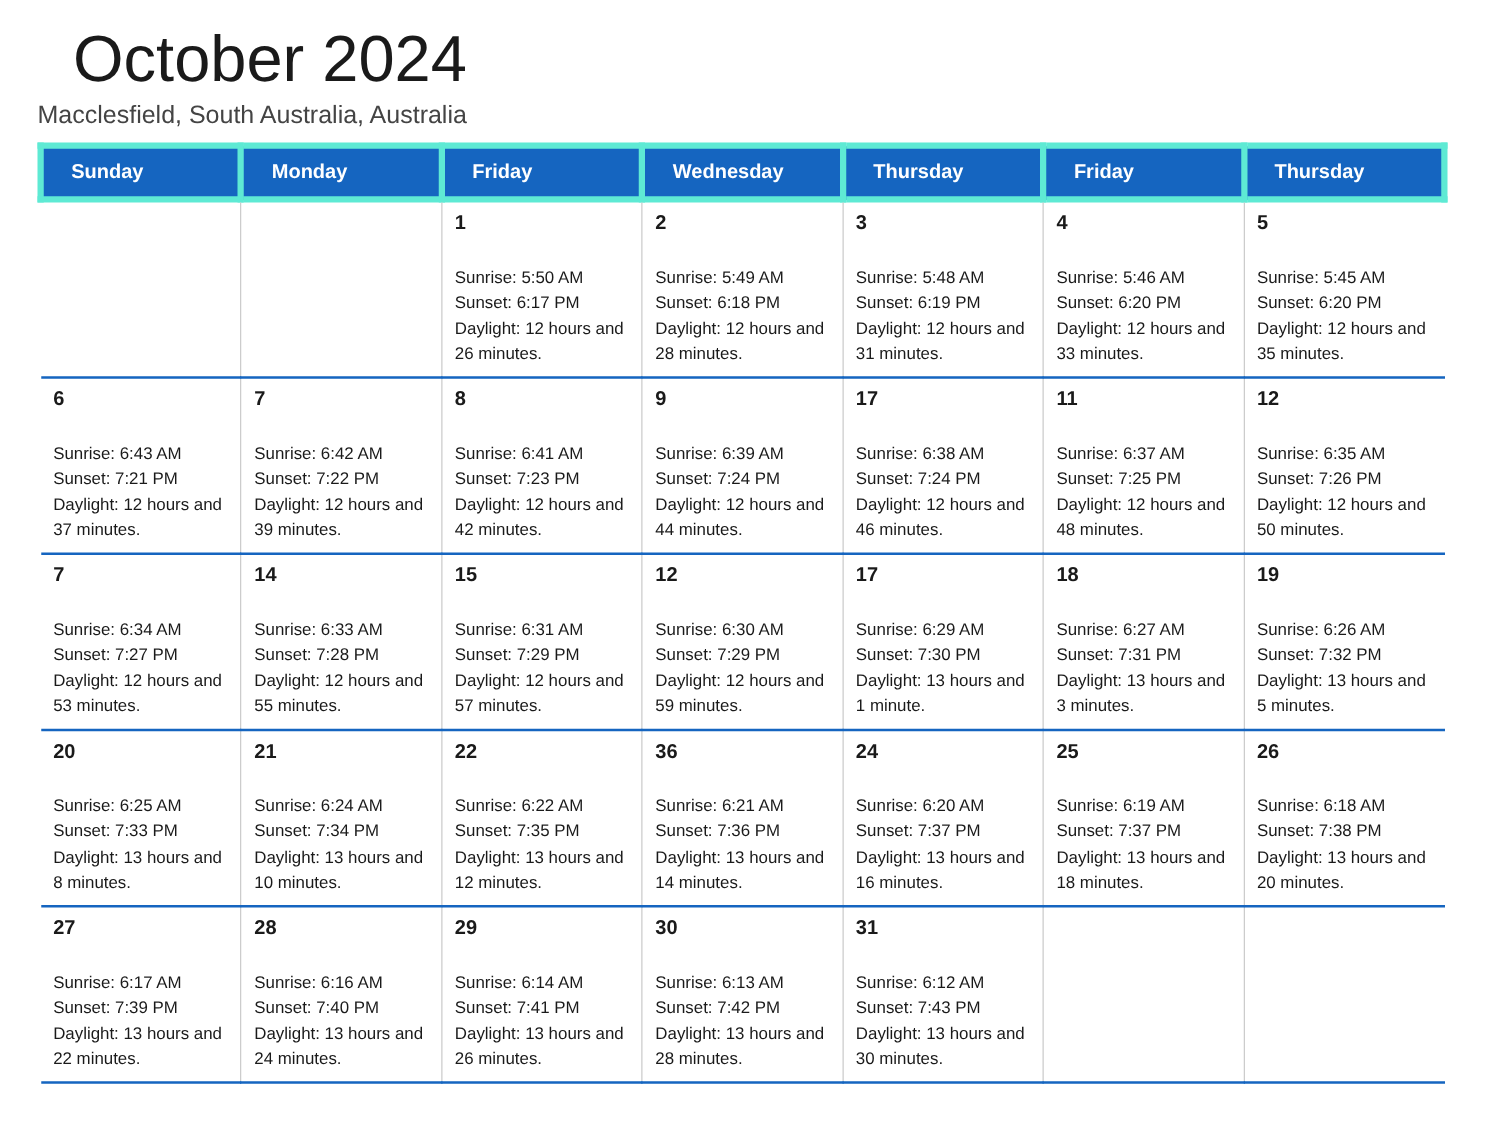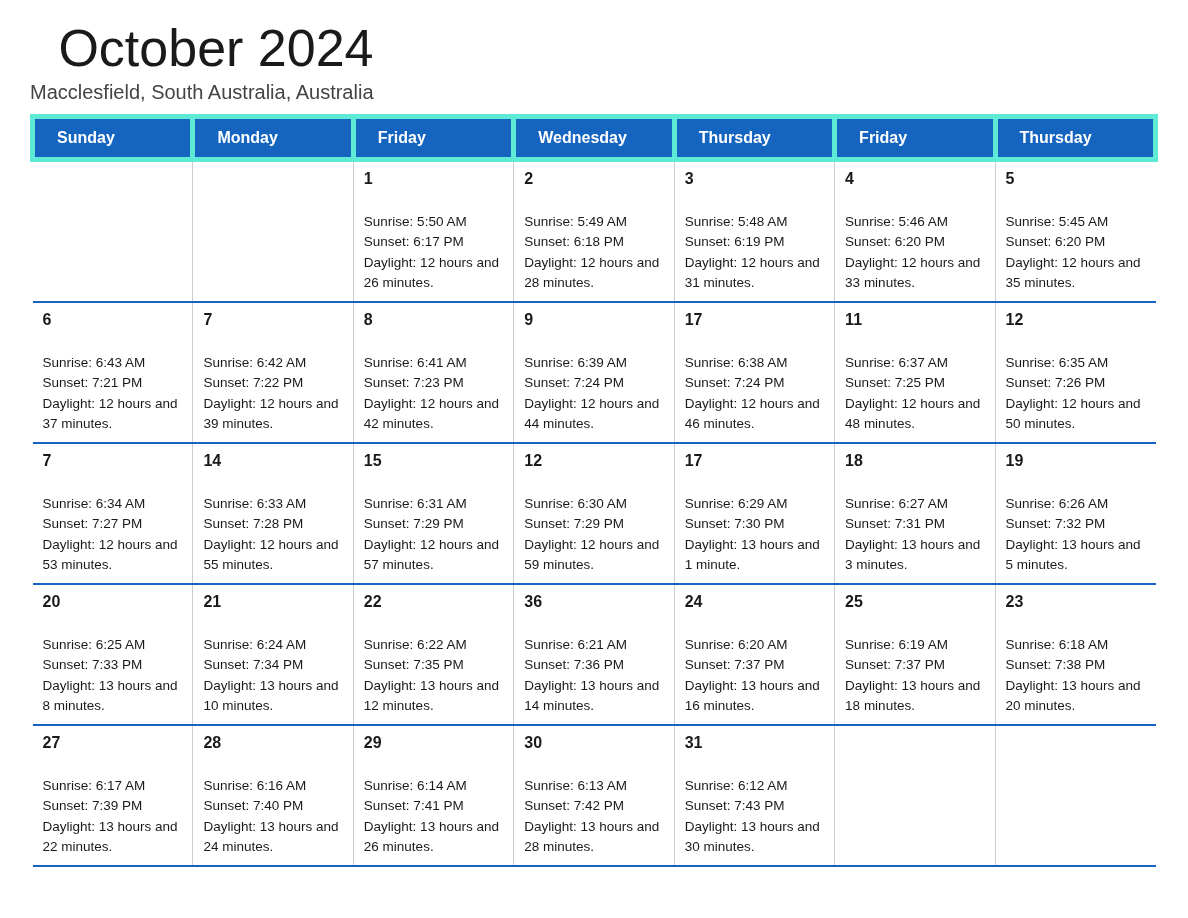--- a/index.html
+++ b/index.html
@@ -240,21 +240,21 @@
         </td>
         <td>
           <span class="day-number">24</span>
           <div class="day-info">Sunrise: 6:20 AM<br>Sunset: 7:37 PM<br>Daylight: 13 hours and 16 minutes.</div>
         </td>
         <td>
           <span class="day-number">25</span>
           <div class="day-info">Sunrise: 6:19 AM<br>Sunset: 7:37 PM<br>Daylight: 13 hours and 18 minutes.</div>
         </td>
         <td>
-          <span class="day-number">23</span>
+          <span class="day-number">26</span>
           <div class="day-info">Sunrise: 6:18 AM<br>Sunset: 7:38 PM<br>Daylight: 13 hours and 20 minutes.</div>
         </td>
       </tr>
       <tr>
         <td>
           <span class="day-number">27</span>
           <div class="day-info">Sunrise: 6:17 AM<br>Sunset: 7:39 PM<br>Daylight: 13 hours and 22 minutes.</div>
         </td>
         <td>
           <span class="day-number">28</span>

